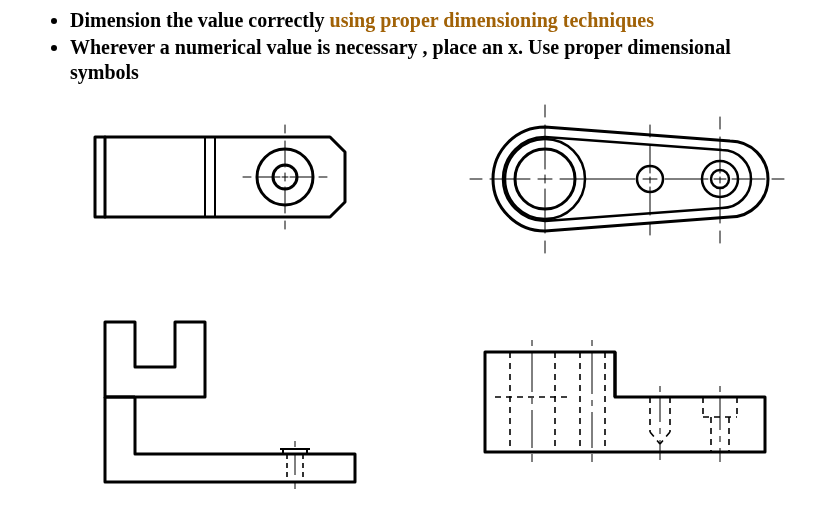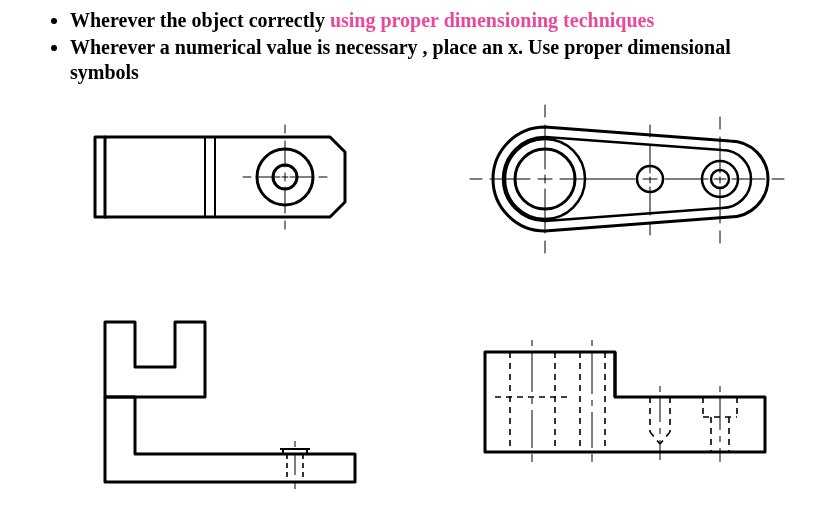--- a/index.html
+++ b/index.html
@@ -24,21 +24,21 @@
     padding:0 0 0 25px;
     list-style:disc;
   }
   ul.instructions li{
     font-size:20px;
     line-height:1.25;
     font-weight:bold;
     color:#000;
     margin-bottom:2px;
   }
-  .red{color:#ec4899;}
+  .red{color:#a16207;}
   .figures{
     position:relative;
     width:100%;
     height:430px;
   }
   .fig{
     position:absolute;
   }
   .fig svg{display:block;}
   
@@ -47,21 +47,21 @@
   .fig.bl{left:30px;  top:220px;}
   .fig.br{left:410px; top:235px;}
 </style>
 </head>
 <body>
 
 <div class="page">
 
   <ul class="instructions">
     <li>
-      <span>Wherever the object correctly </span><span class="red">using proper dimensioning techniques</span>
+      <span>Dimension the value correctly </span><span class="red">using proper dimensioning techniques</span>
     </li>
     <li>
       <span>Wherever a numerical value is necessary , place an x. Use proper dimensional symbols</span><span class="red"></span>
     </li>
   </ul>
 
   <div class="figures">
 
     <div class="fig tl">
       <svg width="290" height="140" viewBox="0 0 290 140">

